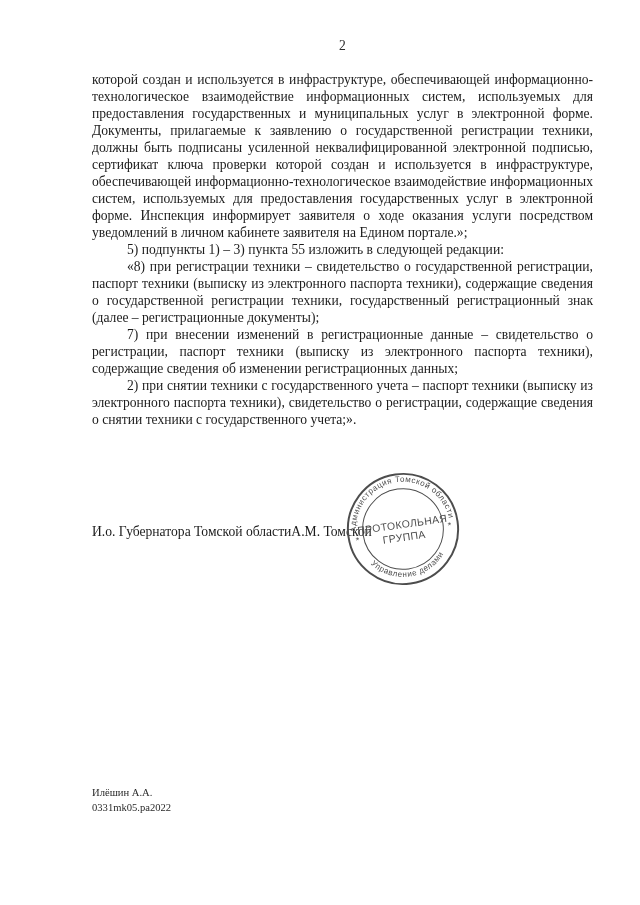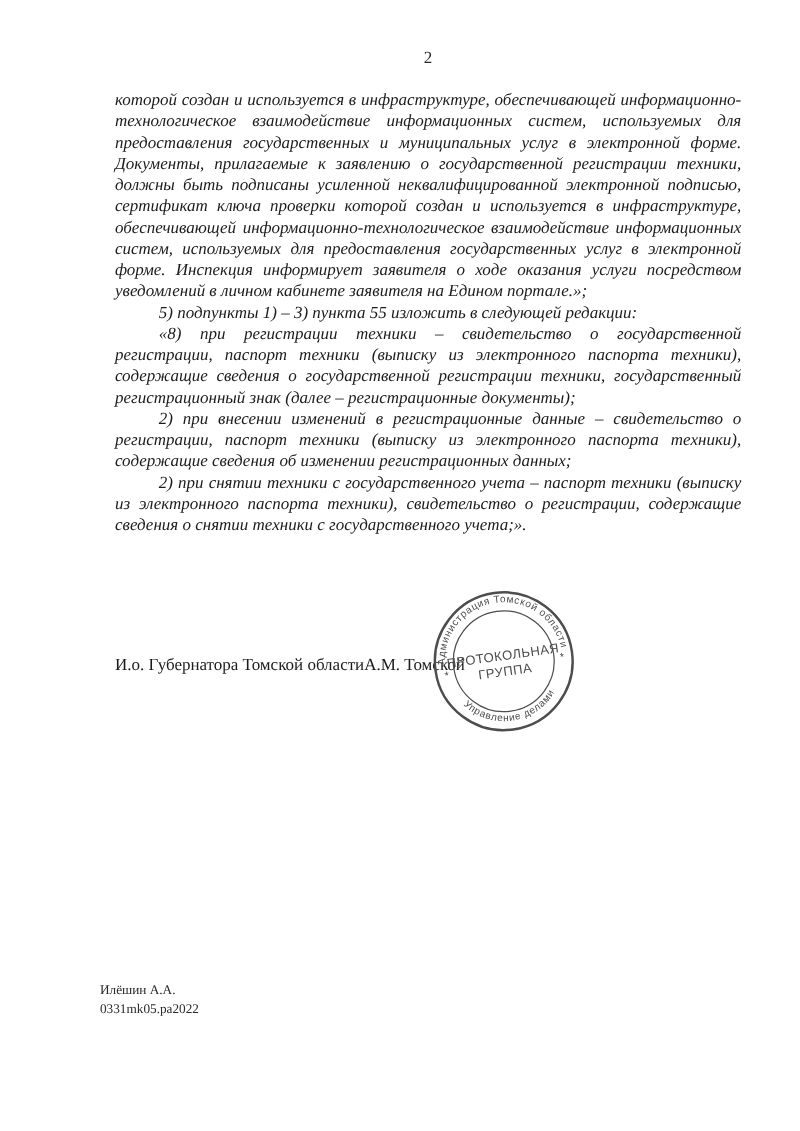--- a/index.html
+++ b/index.html
@@ -24,21 +24,20 @@
     color: #2a2a2a;
   }
   .content {
     position: absolute;
     top: 71px;
     left: 92px;
     width: 501px;
     font-size: 13.6px;
     line-height: 17px;
     text-align: justify;
-    font-style: italic;
   }
   .content p { text-align: justify; }
   .content p.indent { text-indent: 35px; }
   .signature-row {
     position: absolute;
     top: 524px;
     left: 92px;
     width: 506px;
     display: flex;
     justify-content: flex-start;
@@ -55,37 +54,37 @@
   .stamp svg { display: block; width: 100%; height: 100%; }
   .stamp text {
     font-family: "Liberation Sans", "DejaVu Sans", sans-serif;
     fill: #4d4d4d;
   }
   .stamp .arc-text { font-size: 8.2px; letter-spacing: 0.55px; }
   .stamp .center-text { font-size: 10.6px; letter-spacing: 0.4px; }
   .stamp .star { font-size: 9px; }
   .footer {
     position: absolute;
-    left: 80px;
+    left: 92px;
     top: 786px;
     font-size: 10.6px;
     line-height: 14.5px;
     color: #2a2a2a;
   }
 </style>
 </head>
 <body>
 
 <div class="page-number">2</div>
 
 <div class="content">
   <p>которой создан и используется в инфраструктуре, обеспечивающей информационно-технологическое взаимодействие информационных систем, используемых для предоставления государственных и муниципальных услуг в электронной форме. Документы, прилагаемые к заявлению о государственной регистрации техники, должны быть подписаны усиленной неквалифицированной электронной подписью, сертификат ключа проверки которой создан и используется в инфраструктуре, обеспечивающей информационно-технологическое взаимодействие информационных систем, используемых для предоставления государственных услуг в электронной форме. Инспекция информирует заявителя о ходе оказания услуги посредством уведомлений в личном кабинете заявителя на Едином портале.»;</p>
   <p class="indent">5) подпункты 1) – 3) пункта 55 изложить в следующей редакции:</p>
   <p class="indent">«8) при регистрации техники – свидетельство о государственной регистрации, паспорт техники (выписку из электронного паспорта техники), содержащие сведения о государственной регистрации техники, государственный регистрационный знак (далее – регистрационные документы);</p>
-  <p class="indent">2) при внесении изменений в регистрационные данные – свидетельство о регистрации, паспорт техники (выписку из электронного паспорта техники), содержащие сведения об изменении регистрационных данных;</p>
+  <p class="indent">7) при внесении изменений в регистрационные данные – свидетельство о регистрации, паспорт техники (выписку из электронного паспорта техники), содержащие сведения об изменении регистрационных данных;</p>
   <p class="indent">2) при снятии техники с государственного учета – паспорт техники (выписку из электронного паспорта техники), свидетельство о регистрации, содержащие сведения о снятии техники с государственного учета;».</p>
 </div>
 
 <div class="signature-row">
   <span>И.о. Губернатора Томской области</span>
   <span>А.М. Томской</span>
 </div>
 
 <div class="stamp">
   <svg viewBox="0 0 120 120" xmlns="http://www.w3.org/2000/svg">

